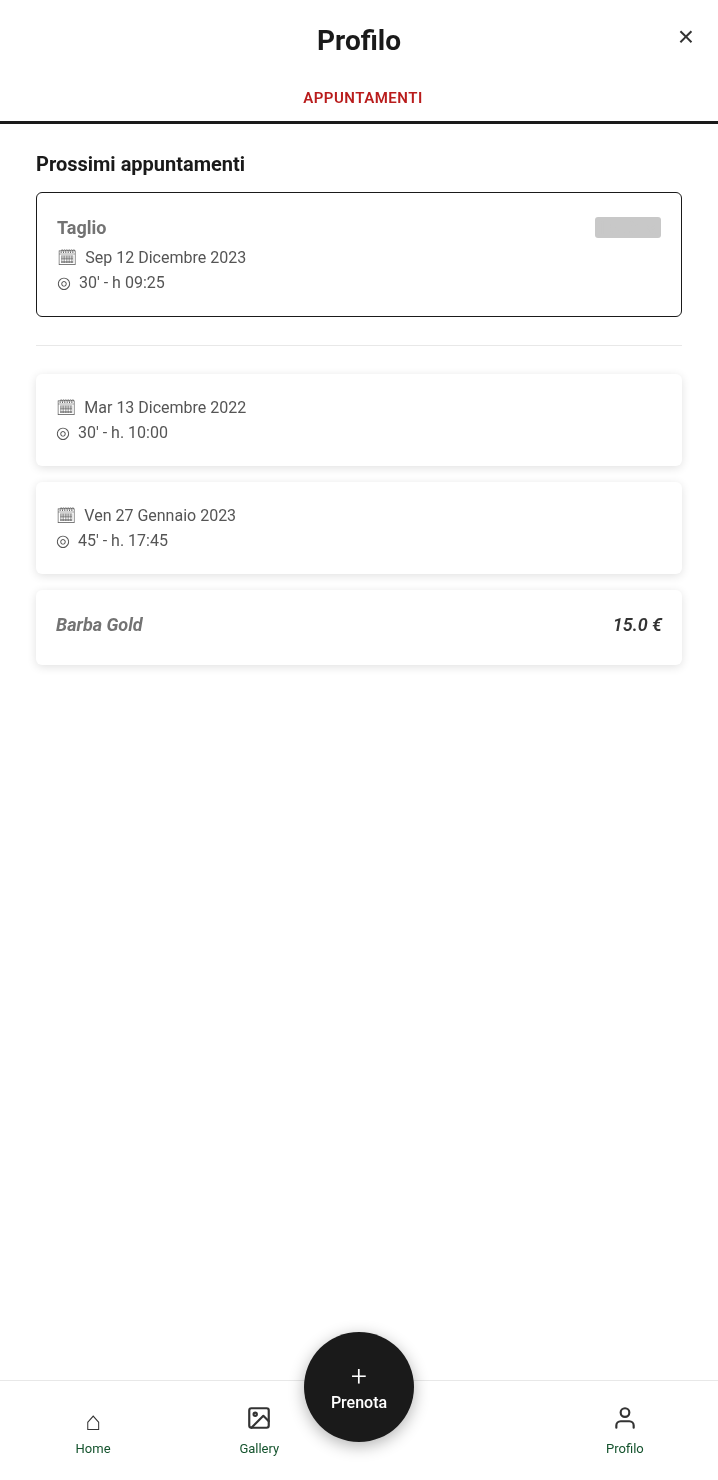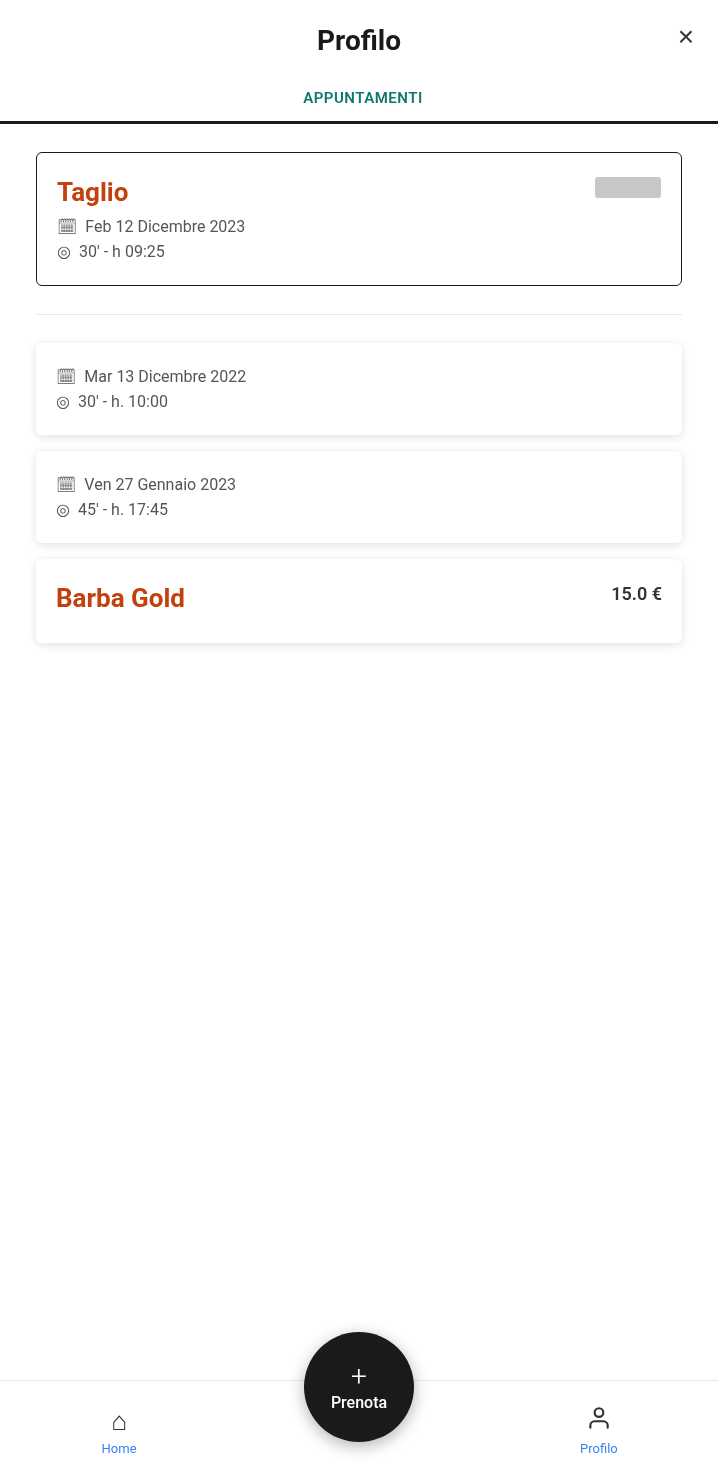--- a/index.html
+++ b/index.html
@@ -49,21 +49,21 @@
       text-align: center;
       padding: 16px 0;
       font-size: 15px;
       font-weight: 600;
       letter-spacing: 0.5px;
       color: #999;
       cursor: pointer;
       position: relative;
     }
     .tab.active {
-      color: #0f766e;
+      color: #b91c1c;
       padding-left: 8px;
     }
     .tab.active::after {
       content: '';
       position: absolute;
       bottom: -1px;
       left: 0;
       right: 0;
       height: 3px;
       background: #1a1a1a;
@@ -97,23 +97,23 @@
       box-shadow: 0 2px 10px rgba(0,0,0,0.12);
     }
 
     .card-header {
       display: flex;
       justify-content: space-between;
       align-items: flex-start;
       margin-bottom: 10px;
     }
     .card-name {
-      font-size: 26px;
+      font-size: 18px;
       font-weight: 700;
-      color: #c2410c;
+      color: #737373;
     }
     .card-price {
       font-size: 18px;
       color: #aaa;
       font-weight: 500;
       padding-left: 8px;
     }
 
     .card-info {
       display: flex;
@@ -141,20 +141,21 @@
 
     
     .partial-card {
       border: none;
       border-radius: 6px;
       padding: 24px 20px 20px;
       background: #fff;
       box-shadow: 0 2px 10px rgba(0,0,0,0.12);
       overflow: hidden;
       position: relative;
+      font-style: italic;
     }
 
     
     .bottom-bar {
       position: fixed;
       bottom: 0;
       left: 0;
       width: 718px;
       height: 100px;
       background: #fff;
@@ -175,21 +176,21 @@
     }
     .nav-item.center-placeholder {
       flex: 1.2;
     }
     .nav-icon {
       font-size: 26px;
       color: #333;
     }
     .nav-label {
       font-size: 13px;
-      color: #3b82f6;
+      color: #14532d;
     }
 
     
     .fab {
       position: fixed;
       bottom: 38px;
       left: 50%;
       transform: translateX(-50%);
       width: 110px;
       height: 110px;
@@ -234,32 +235,33 @@
   <button class="close-btn">×</button>
 </div>
 
 <div class="tabs">
   <div class="tab active">APPUNTAMENTI</div>
 </div>
 
 <div class="content">
 
   <div>
+    <h2 class="section-title">Prossimi appuntamenti</h2>
 
     <div class="appointment-card">
       <div class="card-header">
         <span class="card-name">Taglio</span>
         <span class="card-price">
           <span class="price-blur">15.0 €</span>
         </span>
       </div>
       <div class="card-info">
         <div class="card-info-row">
           <span class="card-icon">🗓</span>
-          <span>Feb 12 Dicembre 2023</span>
+          <span>Sep 12 Dicembre 2023</span>
         </div>
         <div class="card-info-row">
           <span class="card-icon">◎</span>
           <span>30' - h 09:25</span>
         </div>
       </div>
     </div>
   </div>
 
   <div class="divider"></div>
@@ -305,20 +307,30 @@
 
 <div class="fab">
   <span class="fab-plus">+</span>
   <span class="fab-label">Prenota</span>
 </div>
 
 <div class="bottom-bar">
   <div class="nav-item">
     <span class="nav-icon">⌂</span>
     <span class="nav-label">Home</span>
+  </div>
+  <div class="nav-item">
+    <span class="nav-icon">
+      <svg width="26" height="26" viewBox="0 0 24 24" fill="none" stroke="#333" stroke-width="2" stroke-linecap="round" stroke-linejoin="round">
+        <rect x="3" y="3" width="18" height="18" rx="2"></rect>
+          <circle cx="8.5" cy="8.5" r="1.5"></circle>
+          <polyline points="21 15 16 10 5 21"></polyline>
+      </svg>
+    </span>
+    <span class="nav-label">Gallery</span>
   </div>
   <div class="nav-item center-placeholder"></div>
   <div class="nav-item">
     <span class="nav-icon">
       <svg width="26" height="26" viewBox="0 0 24 24" fill="none" stroke="#333" stroke-width="2" stroke-linecap="round" stroke-linejoin="round">
         <path d="M20 21v-2a4 4 0 0 0-4-4H8a4 4 0 0 0-4 4v2"></path>
           <circle cx="12" cy="7" r="4"></circle>
       </svg>
     </span>
     <span class="nav-label">Profilo</span>

